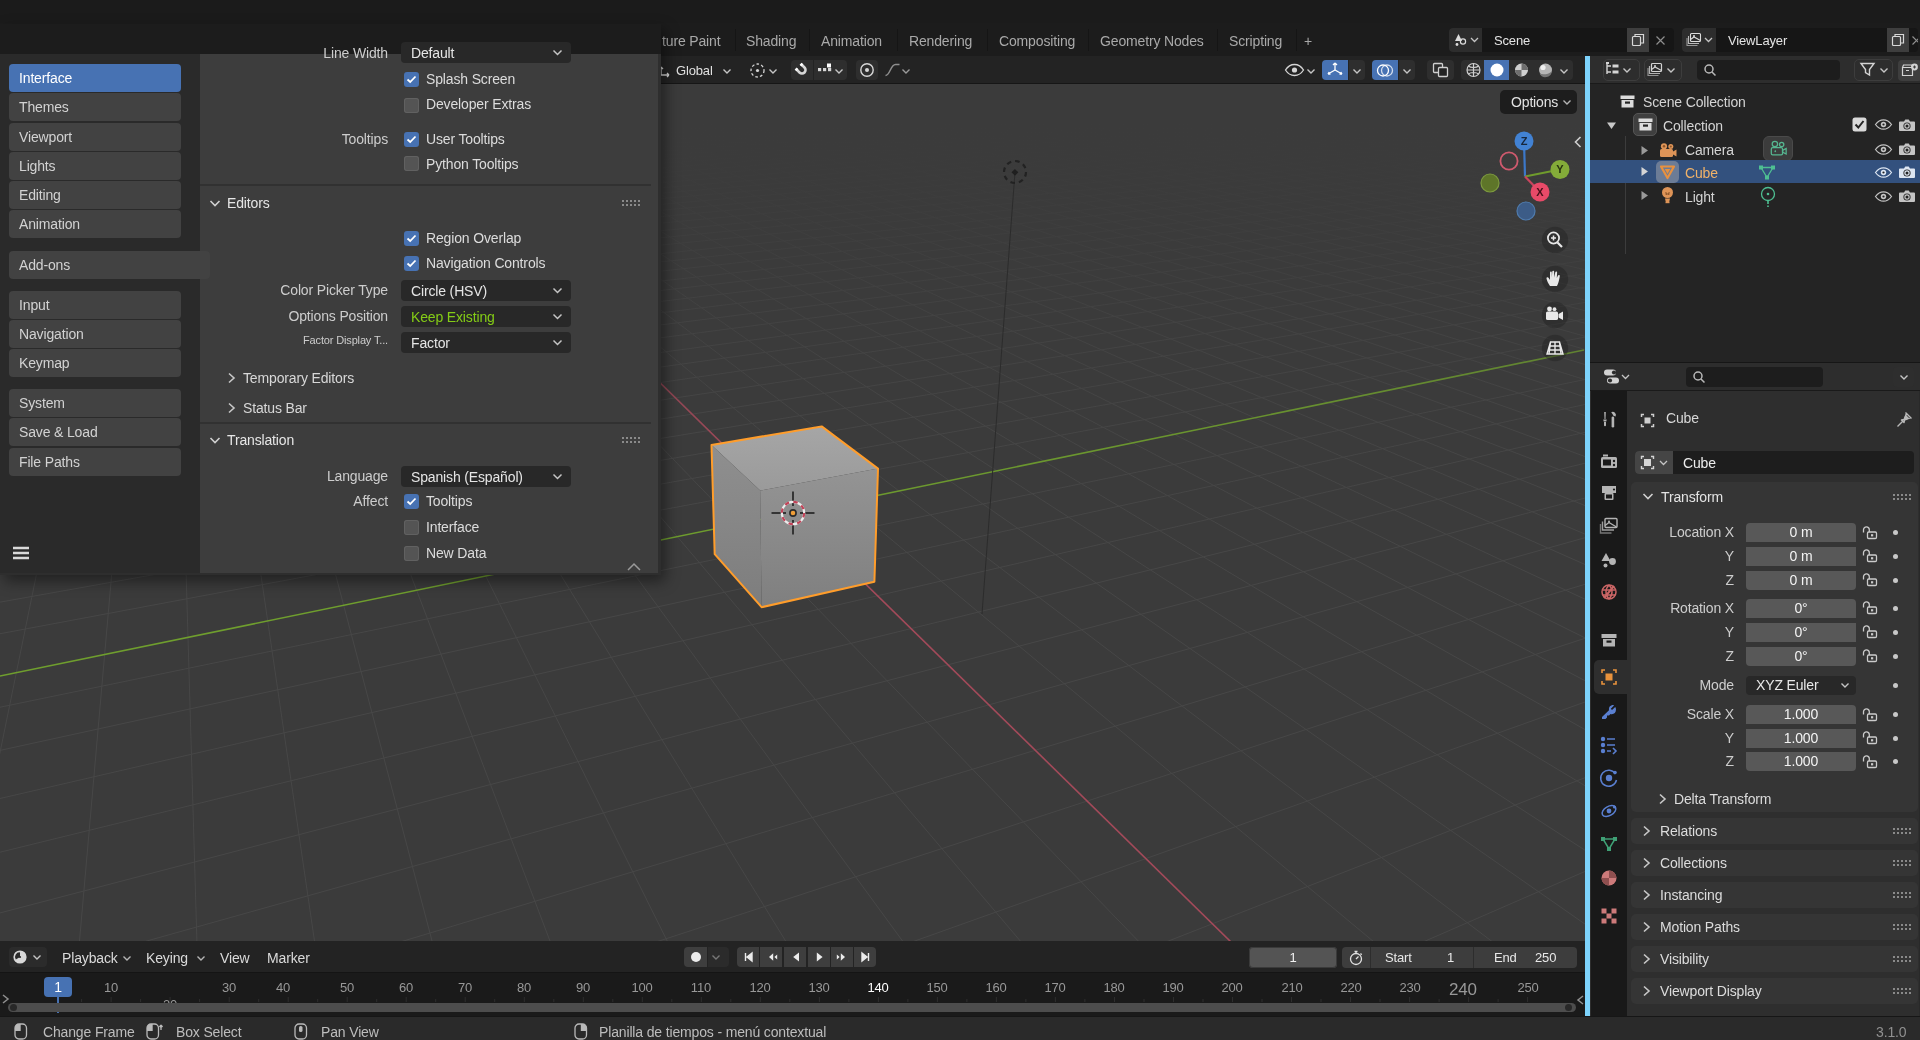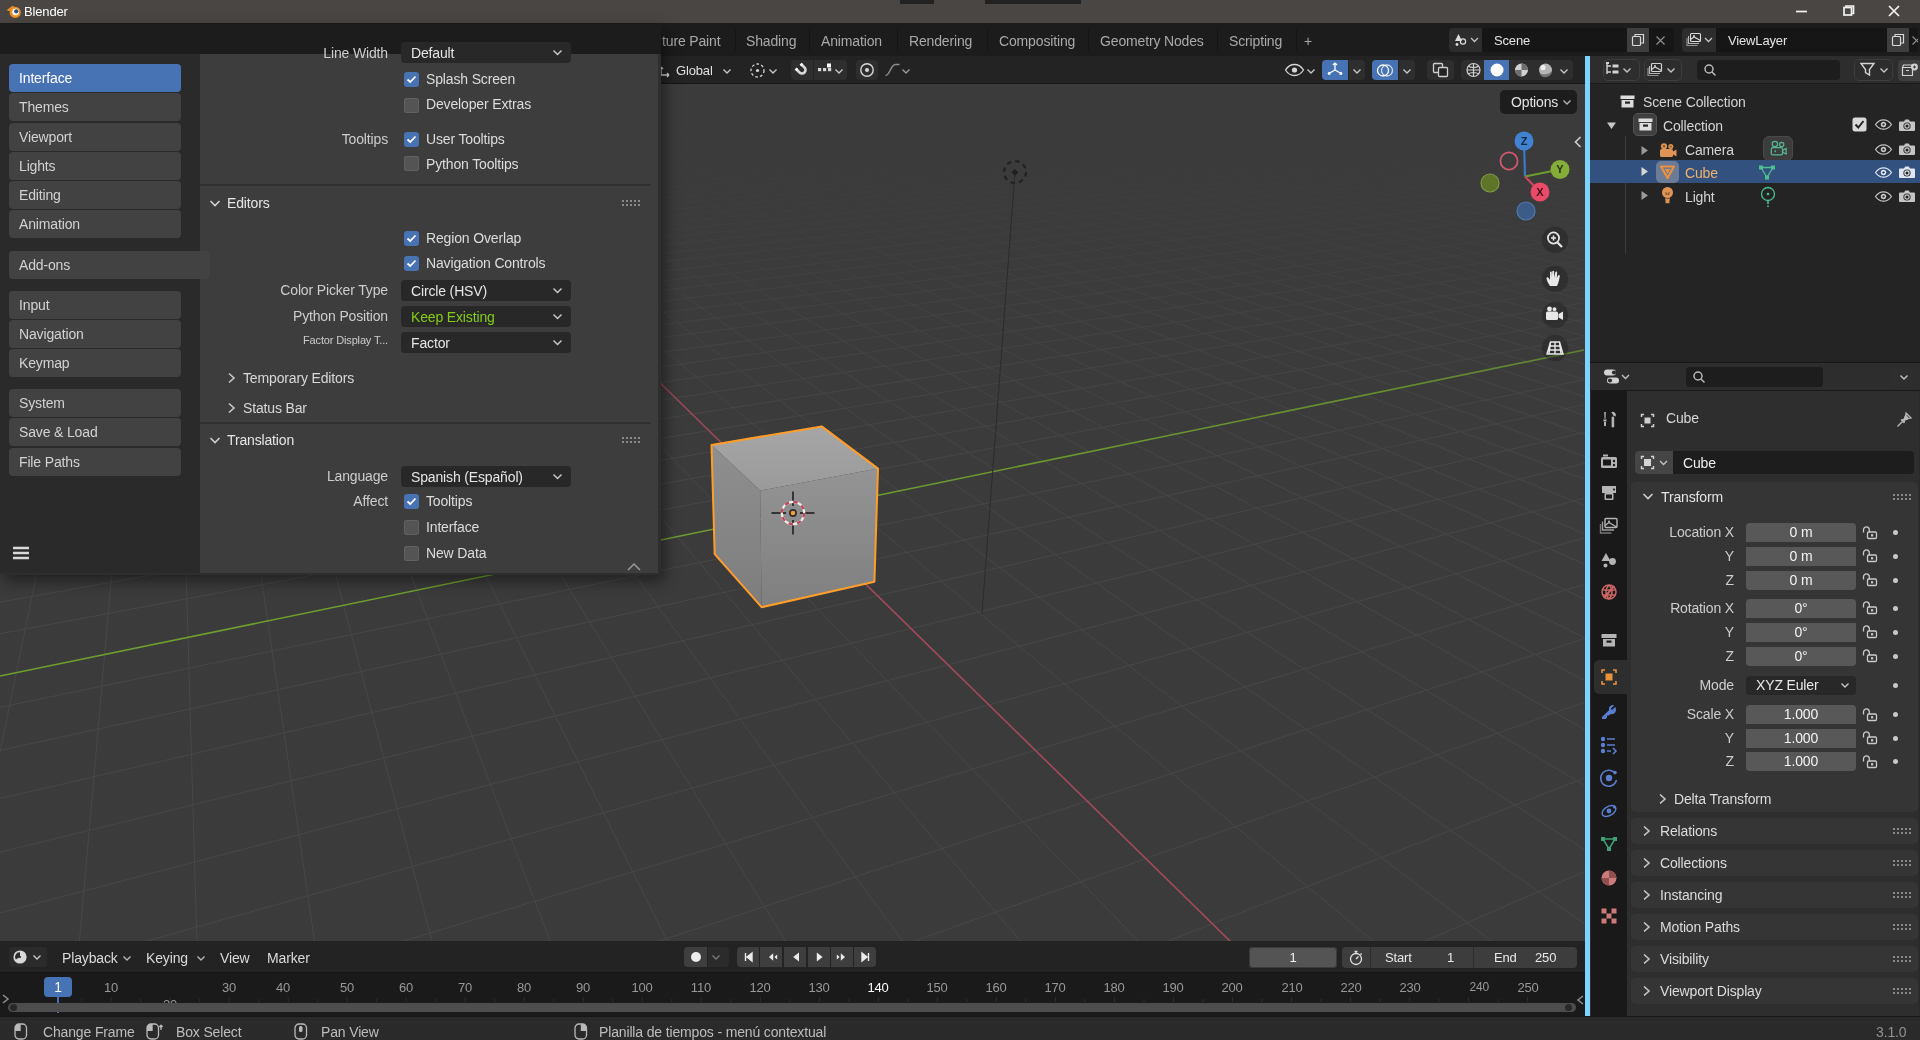--- a/index.html
+++ b/index.html
@@ -1,37 +1,20 @@
 <!DOCTYPE html>
 <html><head><meta charset="utf-8"><style>
 *{margin:0;padding:0;box-sizing:border-box}
 html,body{width:1920px;height:1040px;overflow:hidden;background:#1b1b1b;
 font-family:"Liberation Sans",sans-serif;-webkit-font-smoothing:antialiased}
 .ab{position:absolute}
 .tx{position:absolute;white-space:nowrap;letter-spacing:-0.15px}
 svg{display:block}
 </style></head><body>
 <div class="ab" style="left:0;top:0;width:1920px;height:1040px">
-<div class="ab" style="left:0;top:0;width:1920px;height:23px;background:#4a4643">
-<div class="ab" style="left:900px;top:0;width:34px;height:4px;background:#222"></div>
-<div class="ab" style="left:985px;top:0;width:96px;height:4px;background:#222"></div>
-<svg class="ab" style="left:5px;top:3px" width="17" height="17" viewBox="0 0 17 17">
-<path d="M1.5 7.2 L7.5 2.8 L12 5.2 L6 8.4 Z" fill="#ec8f22"></path>
-<circle cx="10.2" cy="9.4" r="5.6" fill="#ec8f22"></circle>
-<circle cx="10.6" cy="8.9" r="3.4" fill="#f5f5f5"></circle>
-<circle cx="11.3" cy="8.3" r="2.1" fill="#29537a"></circle>
-</svg>
-<div class="tx" style="left:24px;top:4px;font-size:13px;color:#ffffff">Blender</div>
-<svg class="ab" style="left:1795px;top:5px" width="112" height="13" viewBox="0 0 112 13" fill="none" stroke="#f2f2f2" stroke-width="1.7">
-<line x1="1" y1="6.5" x2="12" y2="6.5"></line>
-<rect x="49" y="2.5" width="7.5" height="7.5"></rect>
-        <path d="M51 2.5 V1 H58.5 V8.5 H56.5"></path>
-<path d="M94 1 L104 11 M104 1 L94 11"></path>
-</svg>
-</div>
     <div class="ab" style="left:0;top:23px;width:1920px;height:33px;background:#1c1c1c">
       <div class="tx" style="left:662px;top:10px;font-size:14px;color:#a9a9a9">ture Paint</div>
       <div class="tx" style="left:746px;top:10px;font-size:14px;color:#a9a9a9">Shading</div>
       <div class="tx" style="left:821px;top:10px;font-size:14px;color:#a9a9a9">Animation</div>
       <div class="tx" style="left:909px;top:10px;font-size:14px;color:#a9a9a9">Rendering</div>
       <div class="tx" style="left:999px;top:10px;font-size:14px;color:#a9a9a9">Compositing</div>
       <div class="tx" style="left:1100px;top:10px;font-size:14px;color:#a9a9a9">Geometry Nodes</div>
       <div class="tx" style="left:1229px;top:10px;font-size:14px;color:#a9a9a9">Scripting</div>
       <div class="tx" style="left:1304px;top:10px;font-size:14px;color:#a9a9a9">+</div>
       <div class="ab" style="left:735px;top:6px;width:1px;height:22px;background:#151515"></div>
@@ -367,21 +350,21 @@
       <div class="tx" style="left:858px;top:39px;width:40px;text-align:center;font-size:13px;color:#ffffff">140</div>
       <div class="tx" style="left:917px;top:39px;width:40px;text-align:center;font-size:13px;color:#989898">150</div>
       <div class="tx" style="left:976px;top:39px;width:40px;text-align:center;font-size:13px;color:#989898">160</div>
       <div class="tx" style="left:1035px;top:39px;width:40px;text-align:center;font-size:13px;color:#989898">170</div>
       <div class="tx" style="left:1094px;top:39px;width:40px;text-align:center;font-size:13px;color:#989898">180</div>
       <div class="tx" style="left:1153px;top:39px;width:40px;text-align:center;font-size:13px;color:#989898">190</div>
       <div class="tx" style="left:1212px;top:39px;width:40px;text-align:center;font-size:13px;color:#989898">200</div>
       <div class="tx" style="left:1272px;top:39px;width:40px;text-align:center;font-size:13px;color:#989898">210</div>
       <div class="tx" style="left:1331px;top:39px;width:40px;text-align:center;font-size:13px;color:#989898">220</div>
       <div class="tx" style="left:1390px;top:39px;width:40px;text-align:center;font-size:13px;color:#989898">230</div>
-      <div class="tx" style="left:1449px;top:39px;width:40px;text-align:right;font-size:12px;color:#989898">240</div>
+      <div class="tx" style="left:1449px;top:39px;width:40px;text-align:left;font-size:17px;color:#989898">240</div>
       <div class="tx" style="left:1508px;top:39px;width:40px;text-align:center;font-size:13px;color:#989898">250</div>
       <svg class="ab" style="left:0;top:0" width="1585" height="62" viewBox="0 0 1585 62">
         <path d="M81.6 58V61M111.1 56V61M140.6 58V61M170.1 56V61M199.6 58V61M229.2 56V61M258.7 58V61M288.2 56V61M317.7 58V61M347.2 56V61M376.7 58V61M406.2 56V61M435.7 58V61M465.2 56V61M494.7 58V61M524.3 56V61M553.8 58V61M583.3 56V61M612.8 58V61M642.3 56V61M671.8 58V61M701.3 56V61M730.8 58V61M760.3 56V61M789.8 58V61M819.4 56V61M848.9 58V61M878.4 56V61M907.9 58V61M937.4 56V61M966.9 58V61M996.4 56V61M1025.9 58V61M1055.4 56V61M1084.9 58V61M1114.5 56V61M1144.0 58V61M1173.5 56V61M1203.0 58V61M1232.5 56V61M1262.0 58V61M1291.5 56V61M1321.0 58V61M1350.5 56V61M1380.0 58V61M1409.6 56V61M1439.1 58V61M1468.6 56V61M1498.1 58V61M1527.6 56V61" stroke="#2e2e2e" stroke-width="1"></path>
       </svg>
       <div class="ab" style="left:44px;top:36px;width:28px;height:20px;background:#4772b3;border-radius:4px">
 <div class="tx" style="left:0;top:2px;width:28px;text-align:center;font-size:14px;color:#fff">1</div>
       </div>
 <div class="ab" style="left:57px;top:56px;width:2px;height:16px;background:#4772b3"></div>
       <div class="ab" style="left:8px;top:62px;width:1568px;height:9px;background:#4d4d4d;border-radius:5px"></div>
 <div class="ab" style="left:10px;top:63px;width:7px;height:7px;background:#282828;border-radius:4px"></div>
@@ -1049,21 +1032,21 @@
           </svg>
         </div>
         <div class="tx" style="left:426px;top:201px;font-size:14px;color:#dcdcdc">Navigation Controls</div>
         <div class="tx" style="left:188px;top:228px;width:200px;text-align:right;font-size:14px;color:#cdcdcd">Color Picker Type</div>
         <div class="ab" style="left:401px;top:226px;width:170px;height:21px;background:#282828;border-radius:4px">
           <div class="tx" style="left:10px;top:3px;font-size:14px;color:#e5e5e5">Circle (HSV)</div>
           <svg style="position:absolute;left:151px;top:7px" width="11" height="8" viewBox="0 0 11 8">
             <path d="M1.5 1.5 L5.5 5.5 L9.5 1.5" stroke="#c5c5c5" stroke-width="1.5" fill="none"></path>
           </svg>
         </div>
-        <div class="tx" style="left:188px;top:254px;width:200px;text-align:right;font-size:14px;color:#cdcdcd">Python Position</div>
+        <div class="tx" style="left:188px;top:254px;width:200px;text-align:right;font-size:14px;color:#cdcdcd">Options Position</div>
         <div class="ab" style="left:401px;top:252px;width:170px;height:21px;background:#282828;border-radius:4px">
           <div class="tx" style="left:10px;top:3px;font-size:14px;color:#84cc16">Keep Existing</div>
           <svg style="position:absolute;left:151px;top:7px" width="11" height="8" viewBox="0 0 11 8">
             <path d="M1.5 1.5 L5.5 5.5 L9.5 1.5" stroke="#c5c5c5" stroke-width="1.5" fill="none"></path>
           </svg>
         </div>
         <div class="tx" style="left:188px;top:280px;width:200px;text-align:right;font-size:11px;color:#cdcdcd">Factor Display T...</div>
         <div class="ab" style="left:401px;top:278px;width:170px;height:21px;background:#282828;border-radius:4px">
           <div class="tx" style="left:10px;top:3px;font-size:14px;color:#e5e5e5">Factor</div>
           <svg style="position:absolute;left:151px;top:7px" width="11" height="8" viewBox="0 0 11 8">

